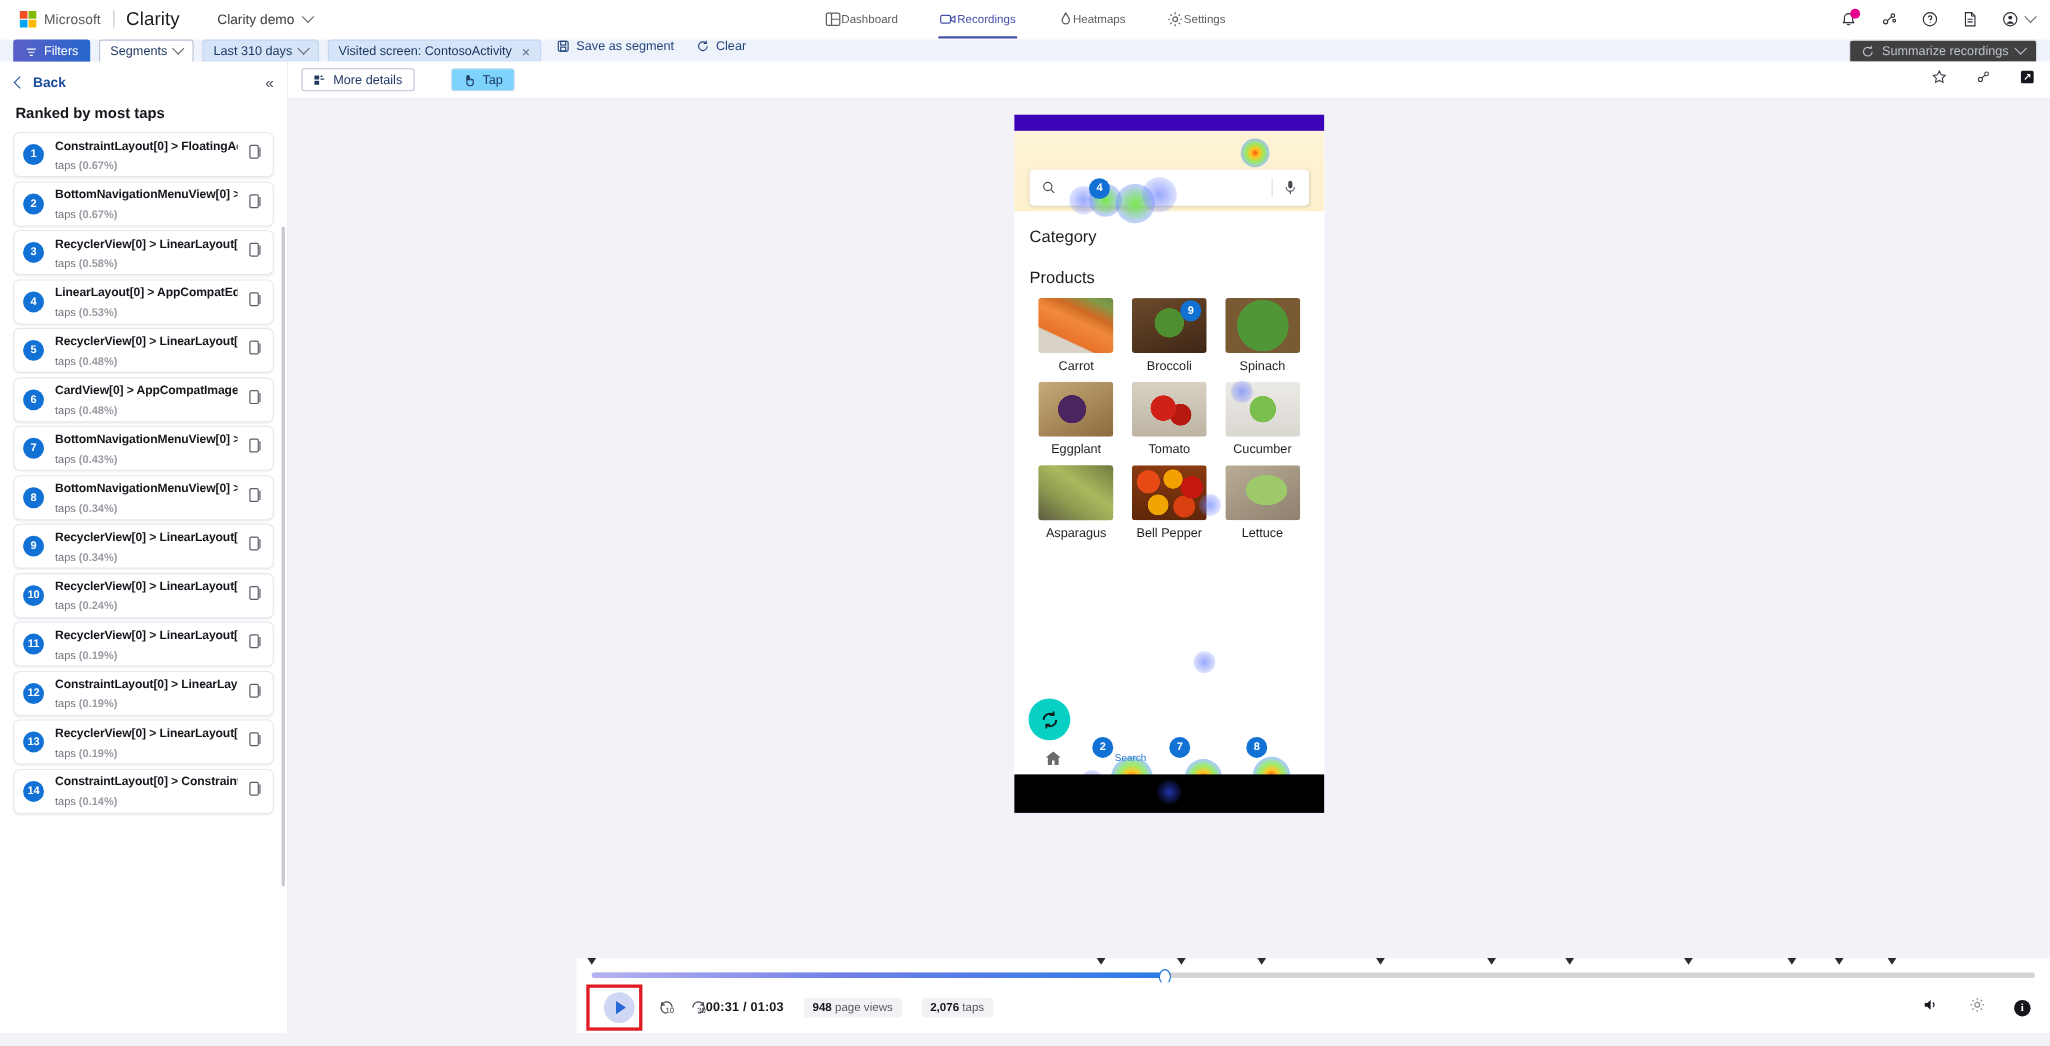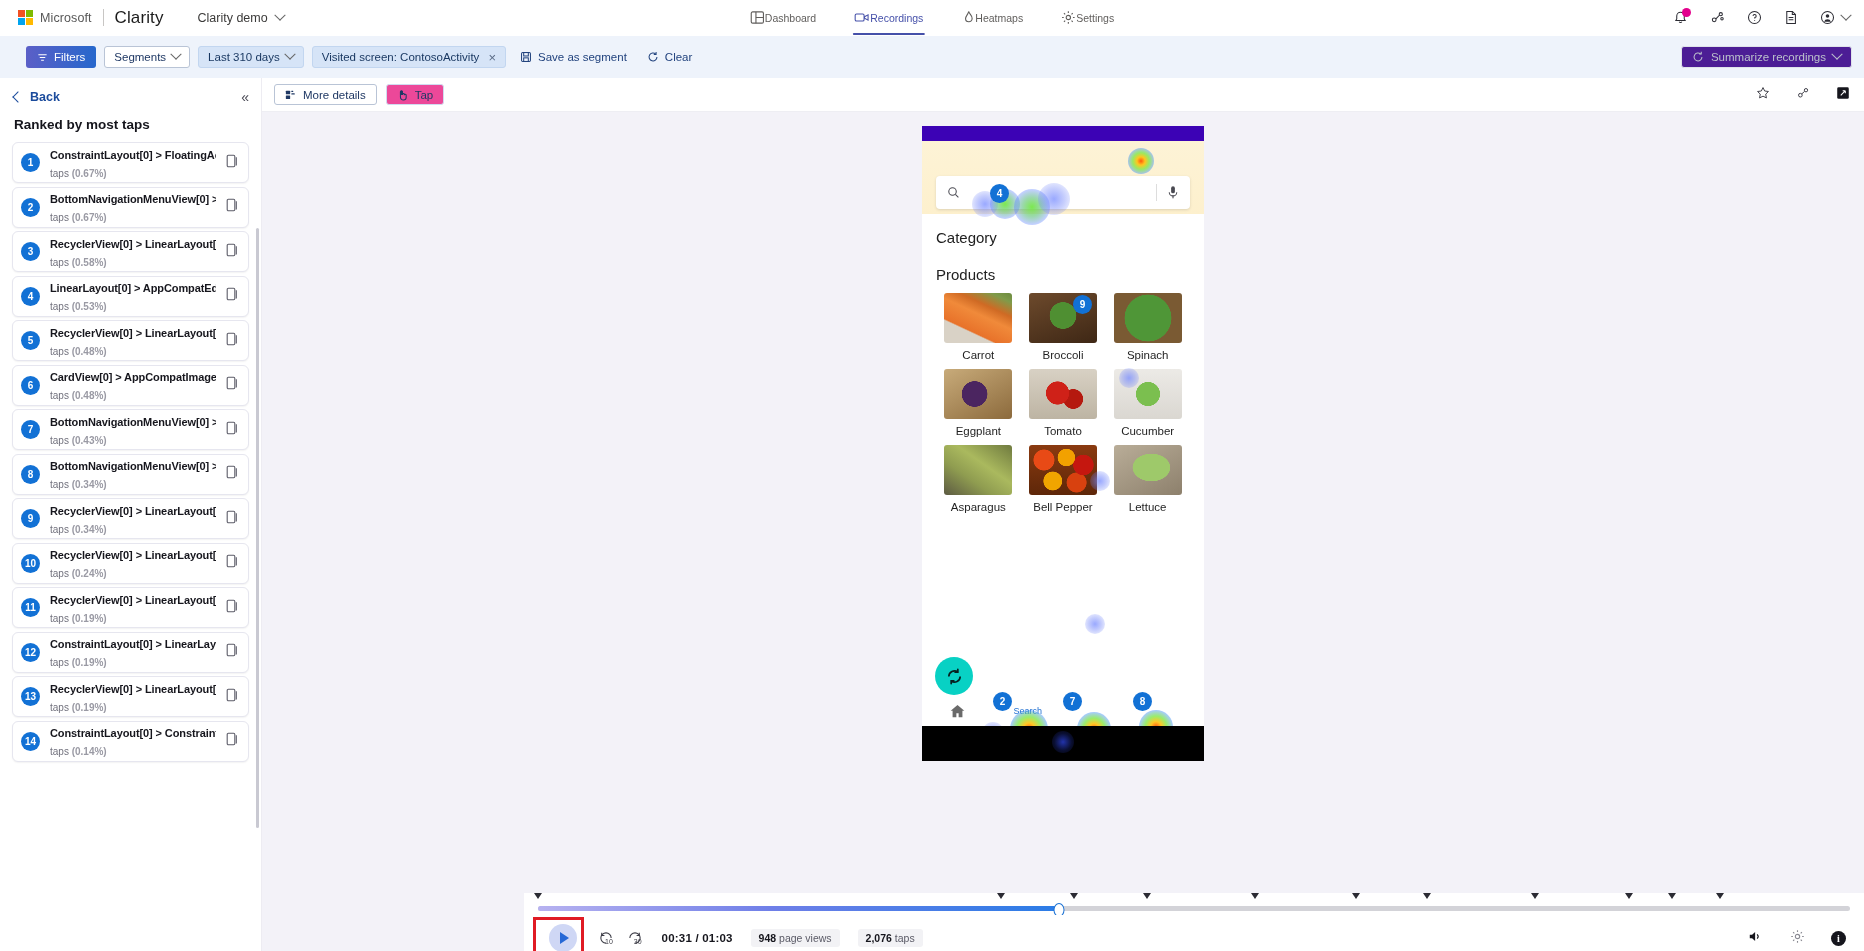--- a/index.html
+++ b/index.html
@@ -36,38 +36,38 @@
   .topnav-item.active .topnav-label { color: #4550a9; }
   .topnav-item.active:after {
     content: ''; position: absolute; bottom: 1px; left: 4px; right: 4px; height: 1.6px; background: #4550a9; border-radius: 2px;
   }
   .topright { position: absolute; right: 14px; display: flex; align-items: center; gap: 22px; }
   .tr-icon { position: relative; cursor: pointer; display:flex; align-items:center; }
   .badge-dot { position: absolute; top: -2px; right: -3px; width: 9px; height: 9px; border-radius: 50%; background: #e3008c; }
 
   
   .filterbar {
-    height: 42px; background: #eef3fb; display: flex; align-items: center;
-    padding: 0 26px; gap: 8px; position: relative;
+    height: 20px; background: #eef3fb; display: flex; align-items: flex-start;
+    padding: 0 12px; gap: 8px; position: relative;
   }
   .btn-filters {
     height: 22px; border-radius: 3px; color:#fff; font-size: 11.5px;
     background: linear-gradient(90deg,#5b5fc7 0%, #2667cc 100%);
     display:flex; align-items:center; gap:6px; padding: 0 11px; cursor:pointer;
   }
   .pill {
     height: 22px; border-radius: 3px; border: 1px solid #b9c4d6; background: #fff;
     display: flex; align-items: center; gap: 6px; padding: 0 9px; font-size: 11.5px; color: #1f3864; cursor: pointer;
   }
   .pill.filled { background: #d6e4f7; border-color: #c2d6f0; color:#16355f; }
   .pill .x { font-size: 13px; color:#5a6b87; margin-left: 3px; line-height: 1; }
   .linkbtn { display:flex; align-items:center; gap:6px; font-size: 11.5px; color:#22437e; cursor:pointer; padding: 0 6px; }
   .summarize {
     position: absolute; right: 12px; height: 22px; border-radius: 3px; border: 1px solid #dfe3ea;
-    background: #4c1d95; color: #bcc1cc; font-size: 11.5px; display:flex; align-items:center; gap:7px; padding: 0 10px;
+    background: #404040; color: #bcc1cc; font-size: 11.5px; display:flex; align-items:center; gap:7px; padding: 0 10px;
   }
 
   
   .body { display: flex; height: calc(951px - 36px - 32px); }
 
   
   .leftpanel {
     width: 262px; background: #fff; position: relative; display: flex; flex-direction: column;
     border-right: 1px solid #edecf2;
   }
@@ -102,21 +102,21 @@
   
   .stage { flex:1; position:relative; background:#f3f2f8; display:flex; flex-direction:column; }
   .stage-toolbar {
     height: 34px; background:#fff; display:flex; align-items:center; padding: 0 12px; gap:9px; position:relative;
     border-bottom:1px solid #eeeef3;
   }
   .tbtn {
     height:21px; border-radius:3px; border:1px solid #b9c4d6; background:#fff; color:#1f3864;
     font-size:11.5px; display:flex; align-items:center; gap:6px; padding:0 10px; cursor:pointer;
   }
-  .tbtn.sel { background:#ec4899; border-color:#cfdcf0; }
+  .tbtn.sel { background:#7dd3fc; border-color:#cfdcf0;margin-left:24px; }
   .tb-right { position:absolute; right: 14px; display:flex; align-items:center; gap: 26px; }
 
   .viewport { flex:1; position:relative; overflow:hidden; }
   .phone {
     position:absolute; left: 50%; transform: translateX(-50%); top: 14px;
     width: 282px; height: 635px; background:#fff; overflow:hidden;
   }
   .ph-statusbar { height: 15px; background:#3c02b5; }
   .ph-hero { height: 73px; background: linear-gradient(180deg,#fdf3d6 0%, #fdf0cd 100%); position:relative; }
   .ph-search {
@@ -201,21 +201,21 @@
   .tl-knob { position:absolute; left: 39.5%; top: 10px; width: 11px; height: 14px; border-radius:50%; background:#fff; border:1.6px solid #1b72d4; transform: translateX(-50%); cursor: pointer;}
   .tick { position:absolute; top: 0px; width:0; height:0; border-left:4px solid transparent; border-right:4px solid transparent; border-top:6px solid #2b2b33; }
 
   .controls { height: 46px; background:#fff; display:flex; align-items:center; padding: 0 18px; position:relative;
               border-radius: 0 0 0 0; }
   .play-box { width: 42px; height:42px; display:flex; align-items:center; justify-content:center; }
   .play-btn { width: 28px; height:28px; border-radius:50%; background:#cfd7f5; display:flex; align-items:center; justify-content:center; cursor:pointer; }
   .play-tri { width:0; height:0; border-left: 9px solid #2668d6; border-top:6px solid transparent; border-bottom:6px solid transparent; margin-left:3px; }
   .red-box { position:absolute; left: 9px; top: 2px; width: 51px; height: 42px; border: 3px solid #e01b24; }
   .ctl-ic { margin-left: 14px; cursor:pointer; color:#3a3a44; display:flex; align-items:center;}
-  .time { margin-left: 20px; font-size: 11.5px; color:#15151c; font-weight:600; letter-spacing:.2px; }
+  .time { font-size: 11.5px; color:#15151c; font-weight:600; letter-spacing:.2px; }
   .stat {
     margin-left: 18px; background:#f2f2f5; border-radius:3px; padding: 3px 8px; font-size:10.5px; color:#5a5a66;
   }
   .stat b { color:#15151c; font-weight:700; }
   .ctl-right { position:absolute; right: 18px; display:flex; align-items:center; gap: 26px; }
   .info-dot { width: 15px; height:15px; border-radius:50%; background:#16161d; color:#fff; font-size:10px; font-weight:700;
               display:flex; align-items:center; justify-content:center; cursor:pointer; font-family:"Liberation Serif",serif;}
 </style>
 </head>
 <body>

